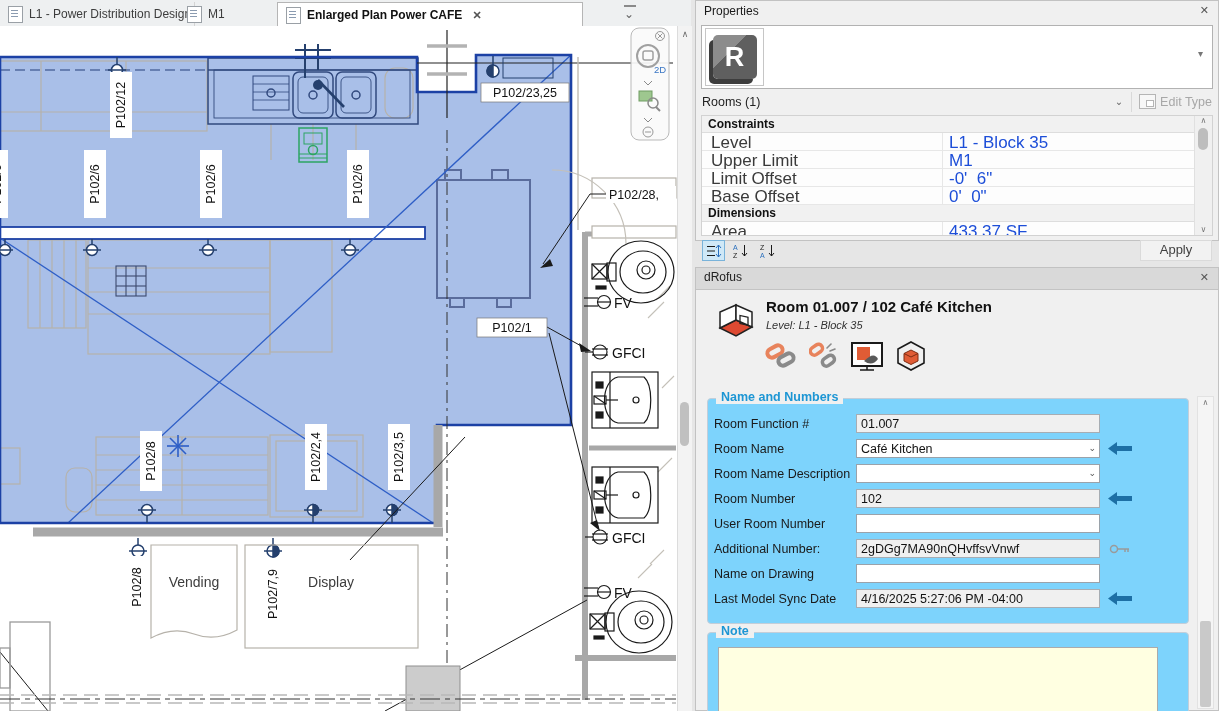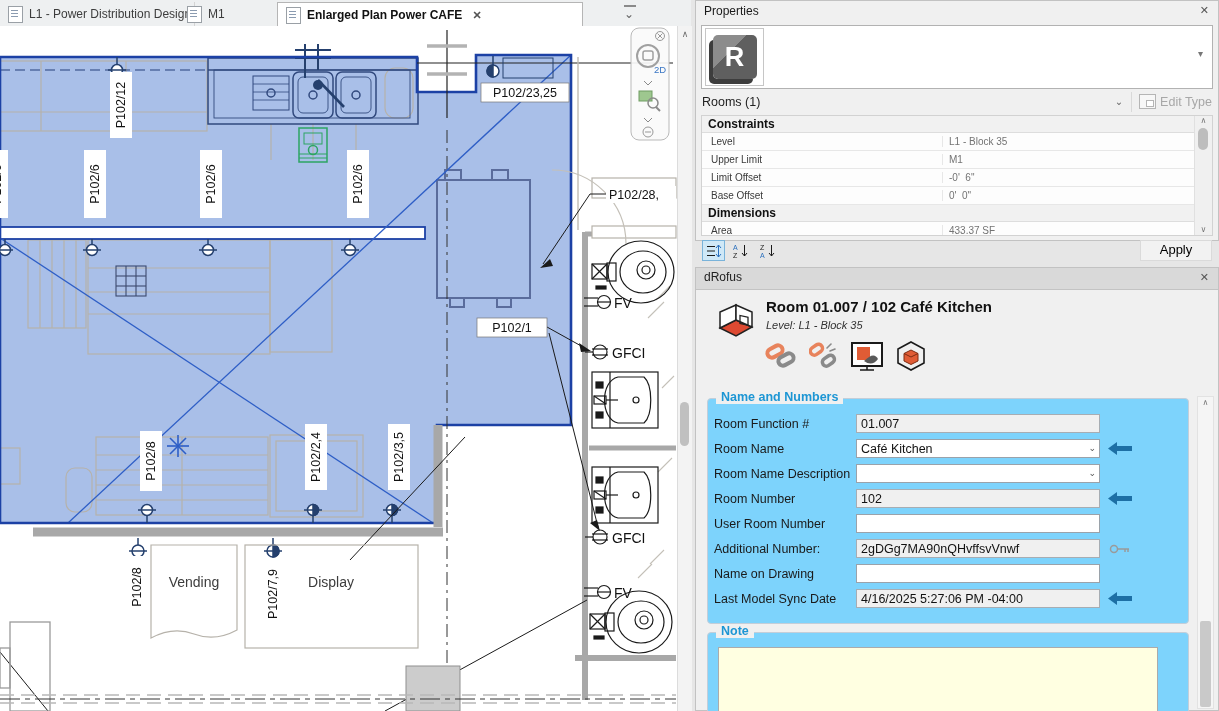--- a/index.html
+++ b/index.html
@@ -36,31 +36,31 @@
   .sel-label{flex:1}
   .sel-chevron{color:#666;font-size:10px;margin-right:8px}
   .edit-type{display:flex;align-items:center;gap:4px;color:#a7a7a7;font-size:12.5px;border-left:1px solid #d9d9d9;padding-left:7px;height:20px}
   .et-ico{width:15px;height:13px;border:1px solid #b5b5b5;position:relative;background:#f7f7f7}
   .et-ico:before{content:"";position:absolute;right:1px;bottom:1px;width:6px;height:5px;border:1px solid #b5b5b5;background:#fff}
   .prop-grid{margin:1px 5px 0;background:#fdfdfd;border:1px solid #d2d2d2;height:119px;position:relative;overflow:hidden}
   .pg-inner{margin-right:2px}
   .phead{display:flex;align-items:center;height:16px;background:#f1f1f1;border-bottom:1px solid #ddd;
          font-size:12px;font-weight:bold;color:#111;padding-left:6px;position:relative}
   .phead .collapse{position:absolute;right:5px;top:1px;font-size:10px;color:#555;display:inline-block;transform:rotate(90deg)}
-  .prow{display:flex;height:17px;border-bottom:1px solid #e7e7e7;font-size:10px;align-items:center}
+  .prow{display:flex;height:17px;border-bottom:1px solid #e7e7e7;font-size:17px;}
   .prow .lbl{width:240px;padding-left:9px;color:#3a3a3a;box-sizing:border-box}
-  .prow .val{flex:1;border-left:1px solid #e7e7e7;padding-left:6px;color:#737373;white-space:pre}
+  .prow .val{flex:1;border-left:1px solid #e7e7e7;padding-left:6px;color:#1d4ed8;white-space:pre}
   .pg-scroll{position:absolute;right:0;top:0;bottom:0;width:17px;background:#f0f0f0;border-left:1px solid #e0e0e0;text-align:center}
   .pg-scroll .arr{font-size:8px;color:#777;display:block;line-height:10px}
   .pg-scroll .arr.dn{position:absolute;bottom:0;left:0;right:0}
   .pg-scroll .thumb{position:absolute;left:3px;top:12px;width:10px;height:22px;background:#bdbdbd;border-radius:5px}
   .props-footer{display:flex;align-items:center;gap:4px;padding:4px 6px 0}
   .sort-btn{width:23px;height:21px;border:1px solid transparent;background:transparent;display:flex;align-items:center;justify-content:center;padding:0}
   .sort-btn.on{background:#cfe8f7;border-color:#79b3da}
-  .apply-btn{margin-left:auto;width:70px;height:19px;border:1px solid #dadada;background:#f2f2f2;color:#000000;font-size:13px;text-align:center;line-height:18px}
+  .apply-btn{margin-left:auto;width:70px;height:19px;border:1px solid #dadada;background:#f2f2f2;color:#404040;font-size:13px;text-align:center;line-height:18px}
   
   .drofus{top:267px;height:444px}
   .dr-titlebar{height:19px;background:#d9d9d9;border-bottom:1px solid #c3c3c3;font-size:12px;color:#222;padding:2px 8px 0;position:relative}
   .dr-body{position:relative;height:423px}
   .dr-room-ico{position:absolute;left:18px;top:12px}
   .dr-roomtitle{position:absolute;left:70px;top:8px;font-size:15px;font-weight:bold;color:#111}
   .dr-roomlevel{position:absolute;left:70px;top:29px;font-size:11px;font-style:italic;color:#333}
   .dr-icons{position:absolute;left:68px;top:50px;display:flex;gap:11px;align-items:center}
   .dr-icons .icobtn{display:flex;align-items:center;justify-content:center}
   .group{position:absolute;left:11px;width:482px;border:1px solid #c3ced9;border-radius:4px;background:#7dd3fc;box-sizing:border-box}

